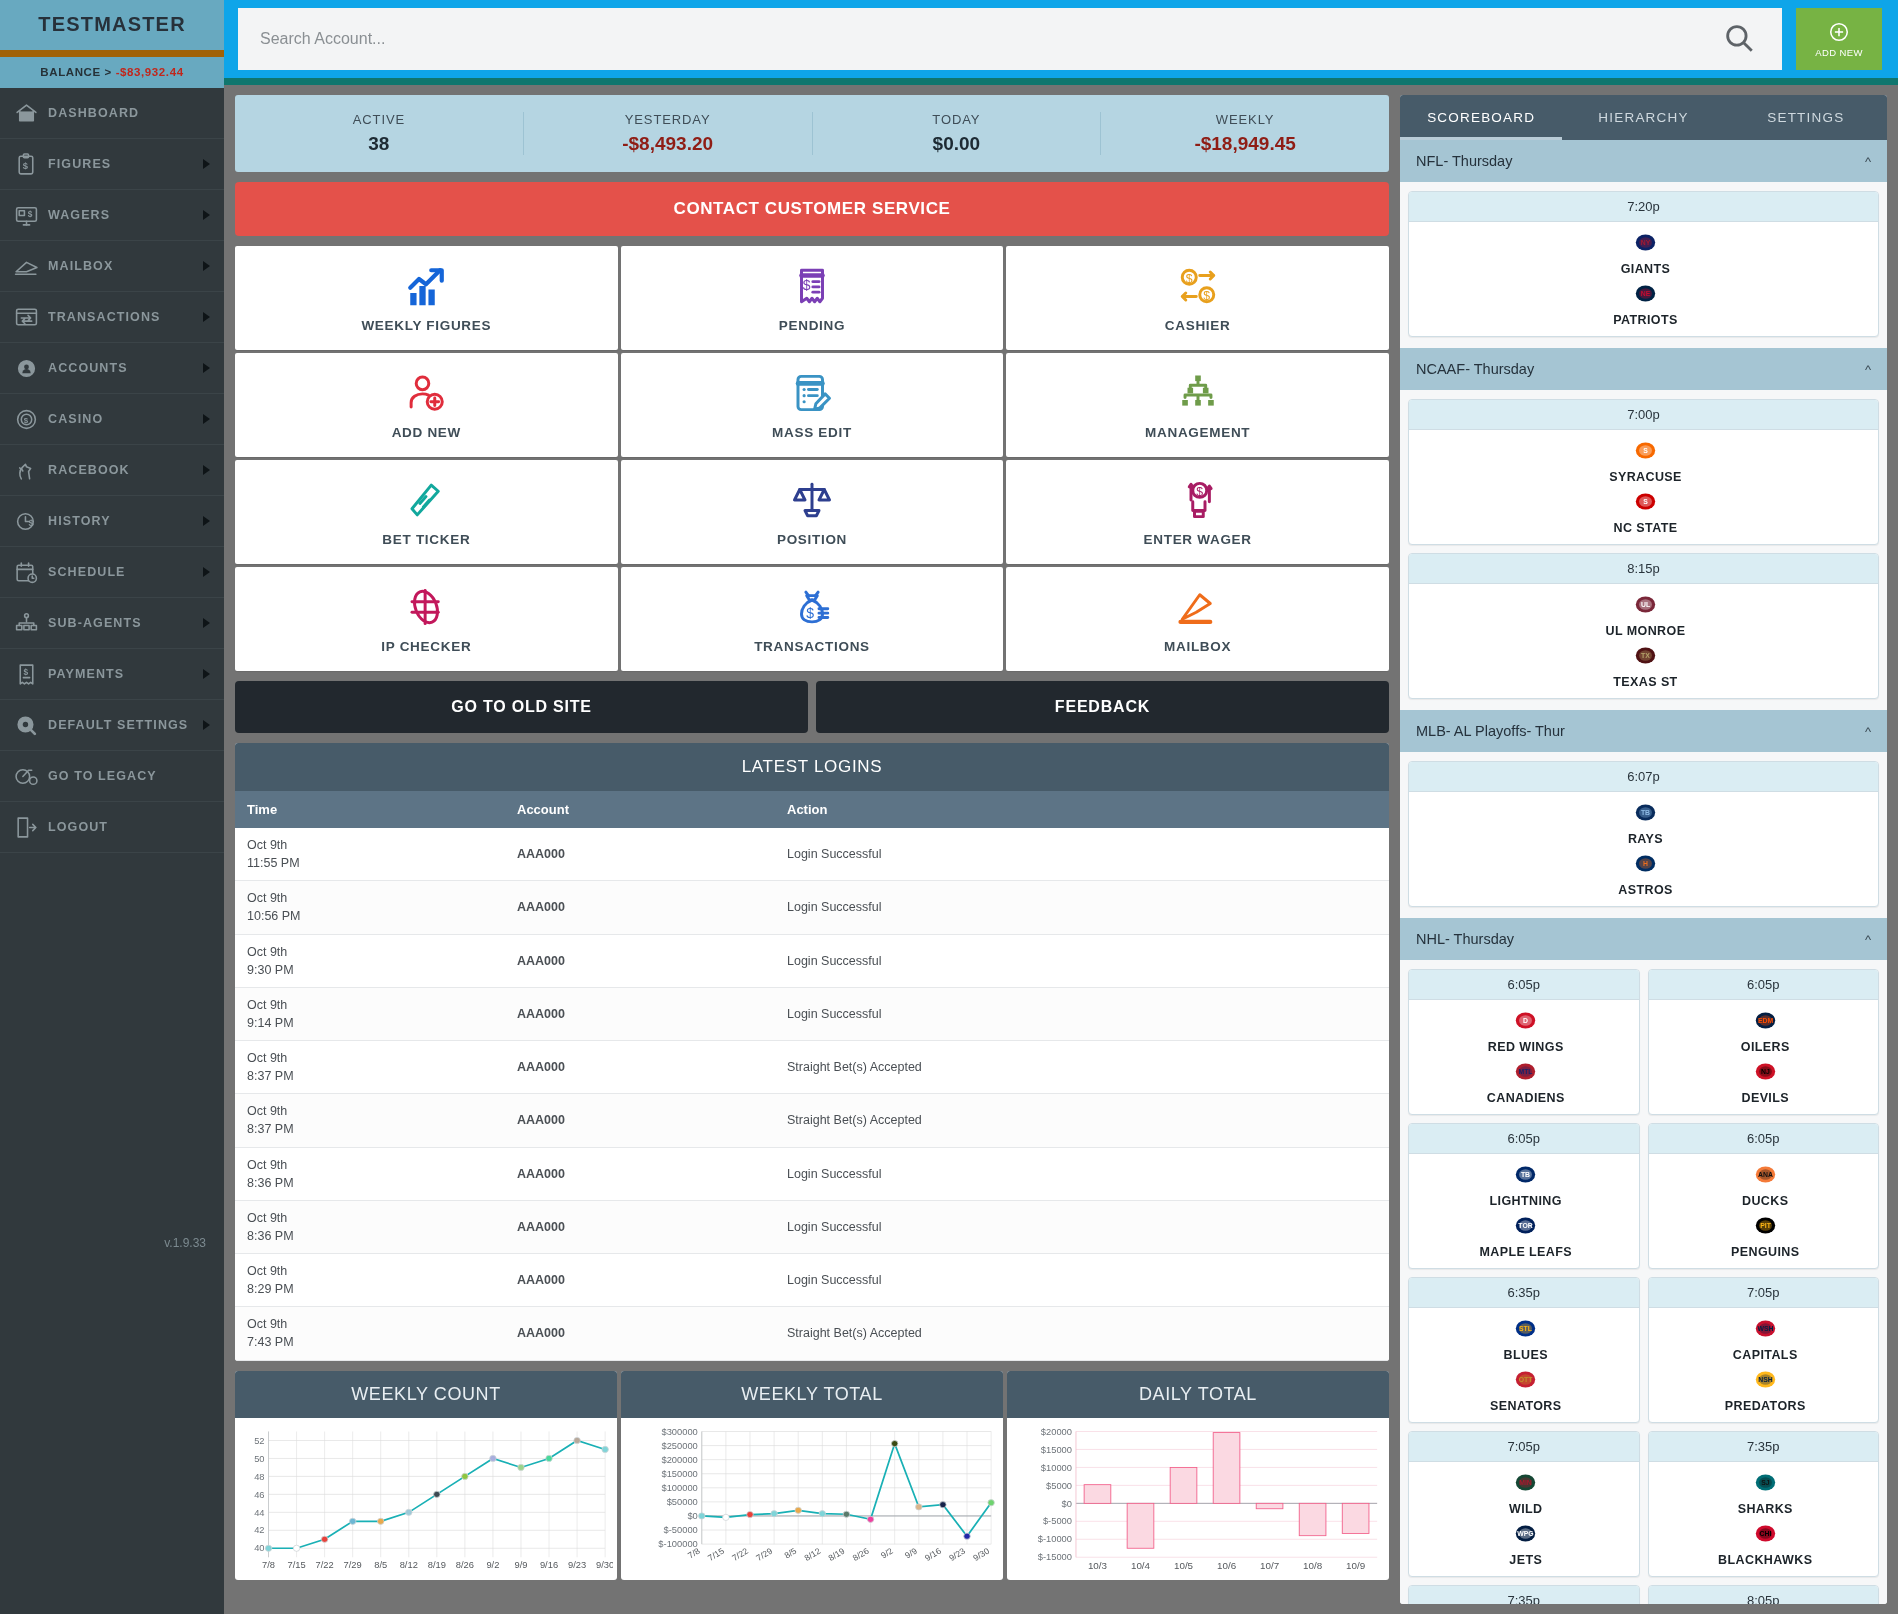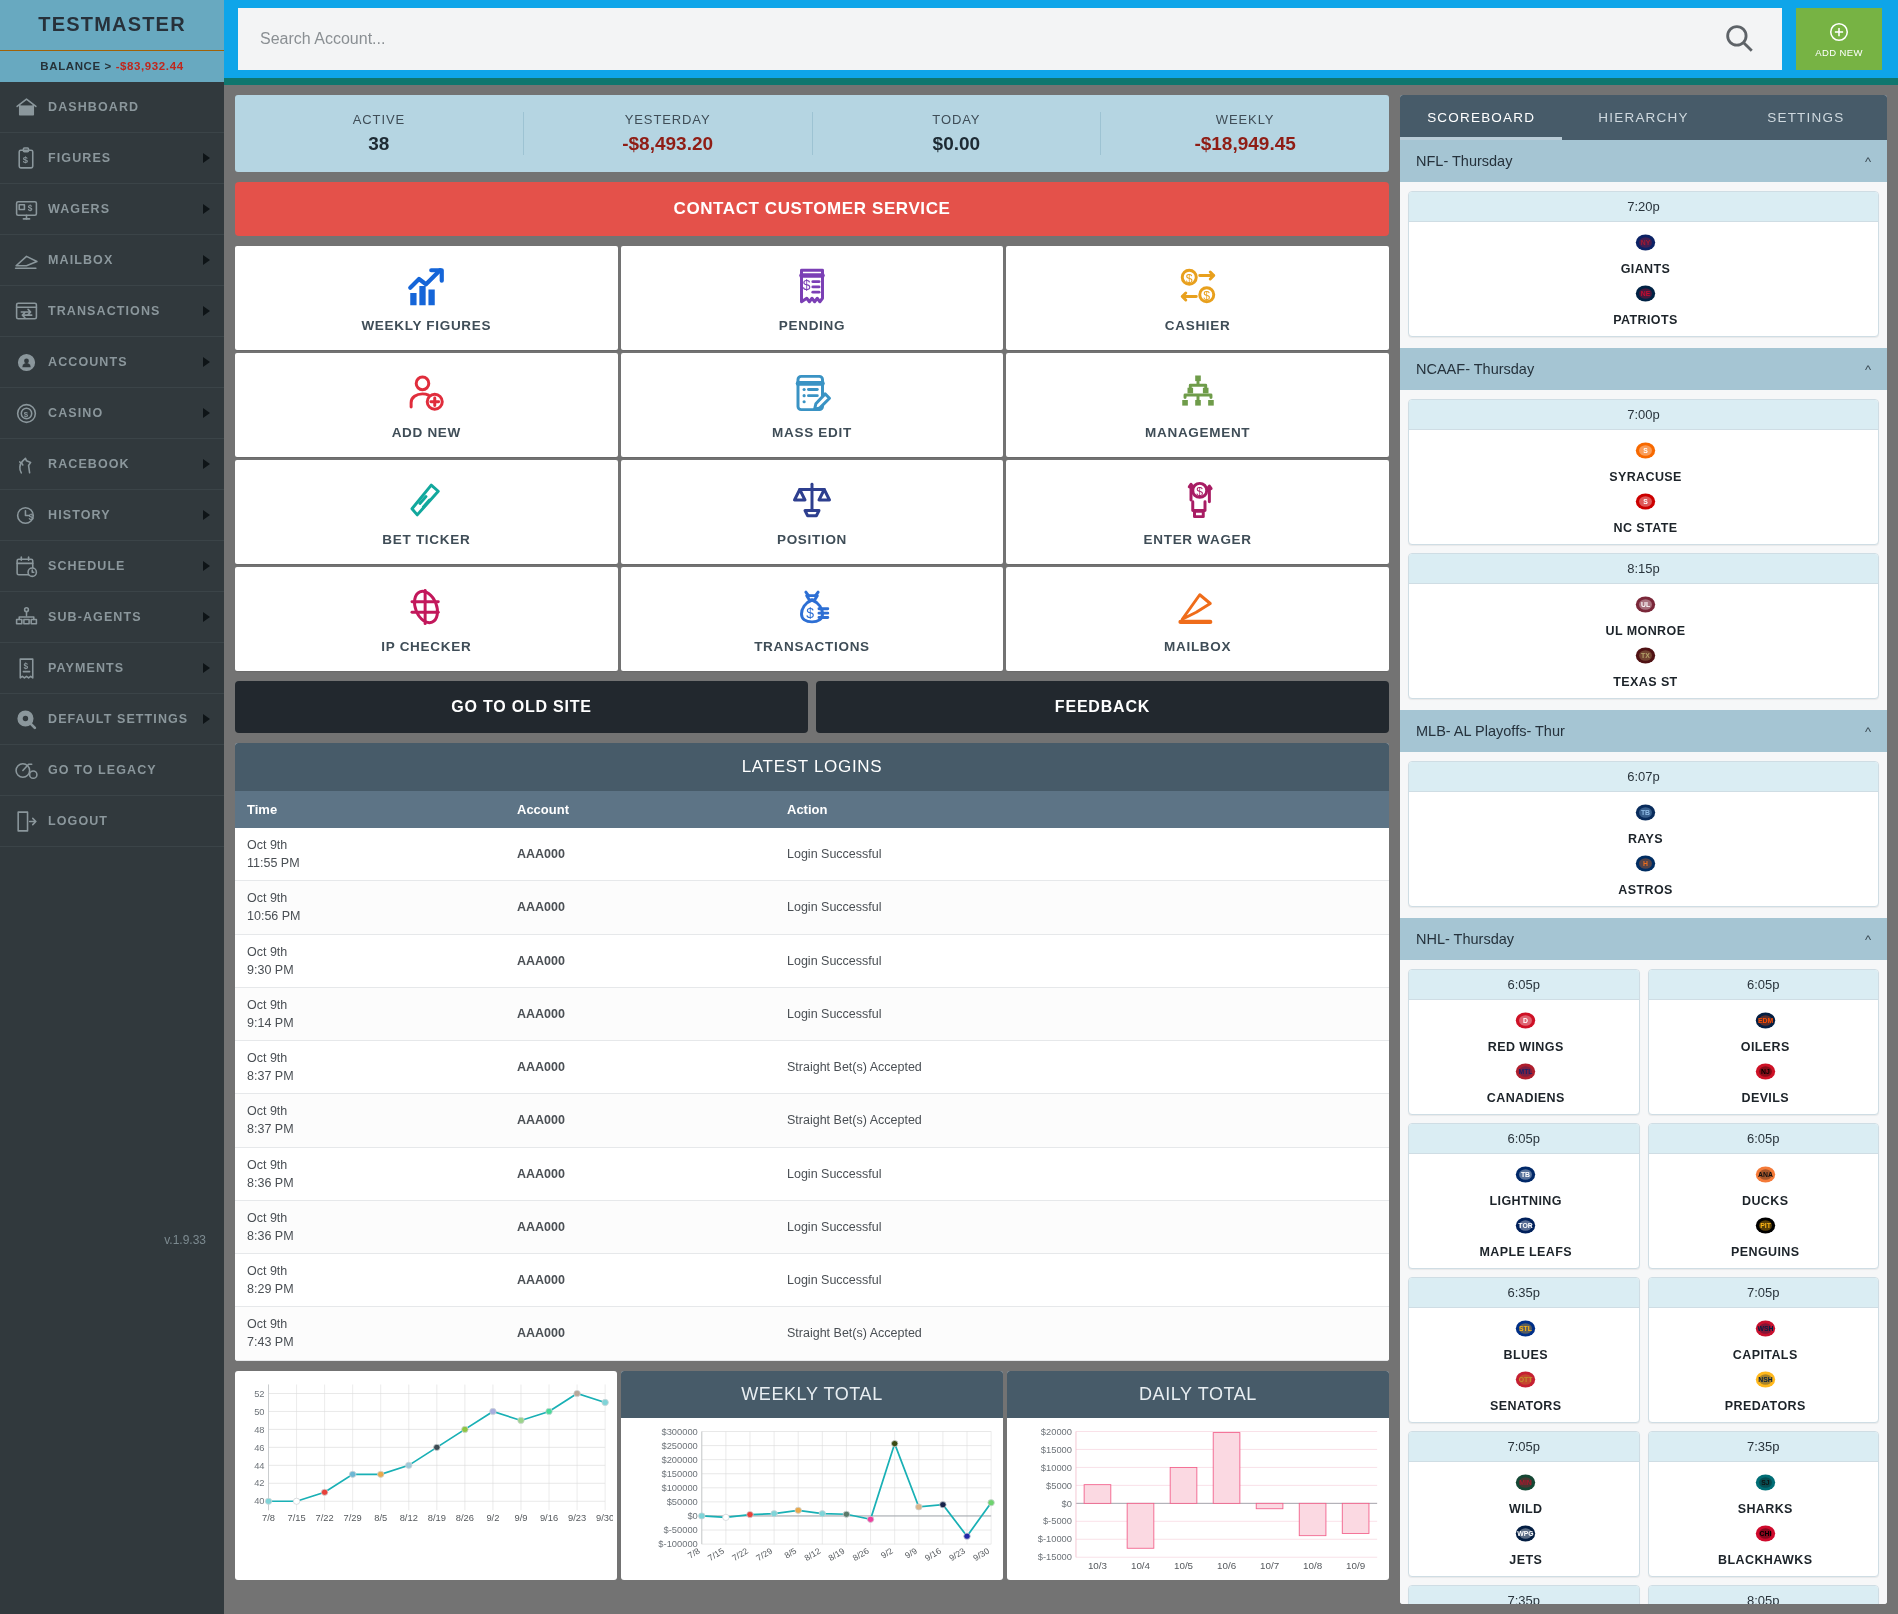--- a/index.html
+++ b/index.html
@@ -15,21 +15,21 @@
   .sidebar {
     width: 224px; flex: 0 0 224px;
     background: #31393d;
     display: flex; flex-direction: column;
     position: relative;
   }
   .sb-brand {
     background: #68a9c0; color: #27313a;
     text-align: center; font-size: 20px; font-weight: bold;
     letter-spacing: 1.2px; padding: 13px 0 14px;
-    border-bottom: 1px solid #a16207;
+    border-bottom: 7px solid #a16207;
   }
   .sb-balance {
     background: #68a9c0; text-align: center;
     font-size: 11.5px; font-weight: bold; letter-spacing: .6px;
     padding: 9px 0 10px; color: #263238;
   }
   .sb-balance .neg { color: #c0271c; }
   .sb-nav { flex: 1 0 auto; }
   .sb-item {
     display: flex; align-items: center;
@@ -662,20 +662,21 @@
                   </td>
                   <td class="c-acct">AAA000</td>
                   <td class="c-action">Straight Bet(s) Accepted</td>
                 </tr>
               </tbody>
           </table>
         </div>
 
         <div class="charts" id="charts-row">
             <div class="chart-card">
+              <div class="chart-head">WEEKLY COUNT</div>
               <div class="chart-body">
                 <svg viewBox="0 0 380 162" preserveAspectRatio="none">
                   <line x1="30" y1="132.42857142857142" x2="372" y2="132.42857142857142" stroke="#dcdcdc" stroke-width=".7"></line>
                   <text x="26" y="135.82857142857142" font-size="9.5" fill="#6d7379" text-anchor="end" font-family="sans-serif">40</text>
                   <line x1="30" y1="113.28571428571429" x2="372" y2="113.28571428571429" stroke="#dcdcdc" stroke-width=".7"></line>
                   <text x="26" y="116.6857142857143" font-size="9.5" fill="#6d7379" text-anchor="end" font-family="sans-serif">42</text>
                   <line x1="30" y1="94.14285714285714" x2="372" y2="94.14285714285714" stroke="#dcdcdc" stroke-width=".7"></line>
                   <text x="26" y="97.54285714285714" font-size="9.5" fill="#6d7379" text-anchor="end" font-family="sans-serif">44</text>
                   <line x1="30" y1="75" x2="372" y2="75" stroke="#dcdcdc" stroke-width=".7"></line>
                   <text x="26" y="78.4" font-size="9.5" fill="#6d7379" text-anchor="end" font-family="sans-serif">46</text>

